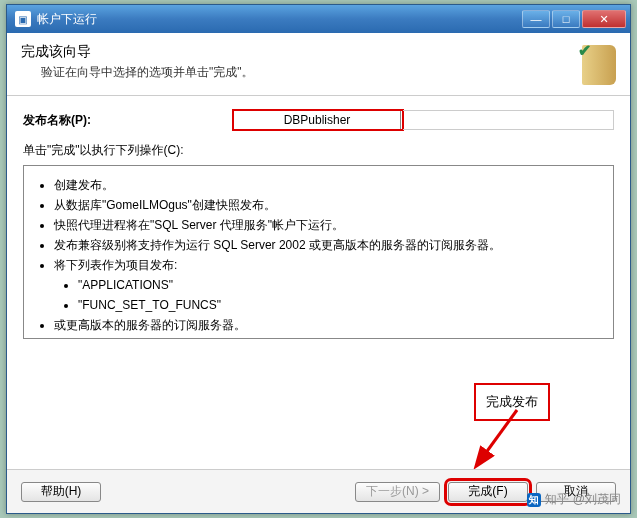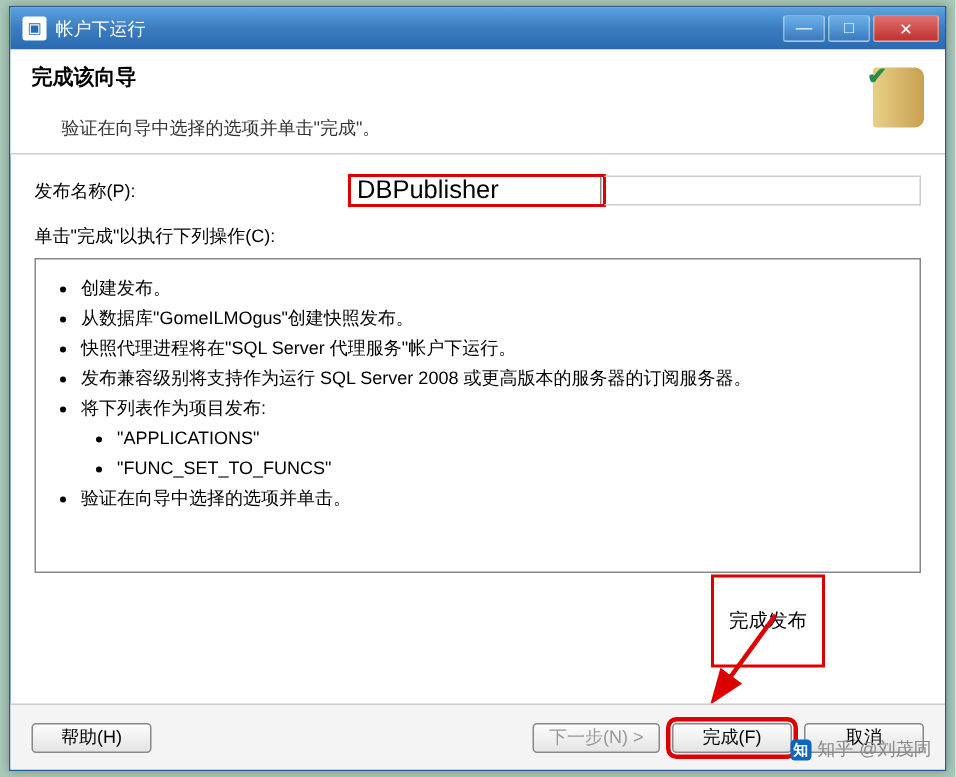--- a/index.html
+++ b/index.html
@@ -6,42 +6,42 @@
   body { font-family: "Microsoft YaHei", SimSun, Arial, sans-serif; font-size: 12px; background: #a8c8b8; width: 637px; height: 518px; overflow: hidden; position: relative; }
   .window { position: absolute; top: 4px; left: 6px; width: 625px; height: 510px; background: #fff; border: 1px solid #2a5a8a; box-shadow: 0 0 6px rgba(0,0,0,0.3); }
   .titlebar { height: 28px; background: linear-gradient(to bottom, #5aa3e0 0%, #3b7bc0 50%, #2a6ab0 100%); display: flex; align-items: center; padding: 0 4px 0 8px; color: #fff; }
   .titlebar .icon { width: 16px; height: 16px; background: #fff; border-radius: 2px; margin-right: 6px; display: flex; align-items: center; justify-content: center; font-size: 10px; color: #2a6ab0; }
   .titlebar .title { flex: 1; font-size: 12px; }
   .win-btns { display: flex; gap: 2px; }
   .win-btn { width: 28px; height: 18px; border: 1px solid rgba(255,255,255,0.4); border-radius: 2px; display: flex; align-items: center; justify-content: center; font-size: 11px; color: #fff; background: linear-gradient(to bottom,#6ab0e8,#3a7ac0); }
   .win-btn.close { width: 44px; background: linear-gradient(to bottom,#e07070,#c03030); }
   .header { padding: 10px 14px 8px 14px; display: flex; align-items: flex-start; background: #fff; border-bottom: 1px solid #ccc; }
   .header-text { flex: 1; }
-  .header h2 { font-size: 14px; font-weight: bold; margin-bottom: 16px; }
+  .header h2 { font-size: 14px; font-weight: normal; margin-bottom: 3px; }
   .header .sub { font-size: 12px; color: #333; padding-left: 20px; }
   .header-icon { width: 44px; height: 44px; position: relative; }
   .header-icon .book { width: 34px; height: 40px; background: linear-gradient(to right,#e8d088,#c8a050); border-radius: 2px 6px 6px 2px; position: absolute; right: 0; top: 2px; }
   .header-icon .check { position: absolute; top: -2px; left: 6px; font-size: 16px; color: #2a8a4a; font-weight: bold; }
   .body { padding: 14px 16px; }
   .row { display: flex; align-items: center; margin-bottom: 12px; }
-  .row label { width: 210px; }
-  .row input { flex: 1; border: 1px solid #888; padding: 2px 4px; font-size: 17px; height: 20px; }
+  .row label { width: 210px; font-weight: bold; }
+  .row input { flex: 1; border: 1px solid #888; padding: 2px 4px; font-size: 12px; height: 20px; text-align: center; }
   .red-box-input { outline: 2px solid #d00; outline-offset: -1px; padding-right: 2px; display: inline-block; }
   .instruction { margin-bottom: 6px; }
-  .summary { border: 1px solid #888; padding: 8px 10px; height: 210px; overflow: auto; background: #fff; }
+  .summary { border: 1px solid #888; padding: 8px 10px; height: 174px; overflow: auto; background: #fff; }
   .summary ul { list-style: disc; padding-left: 20px; }
   .summary ul ul { list-style: disc; padding-left: 24px; }
   .summary li { margin: 2px 0; line-height: 1.5; }
   .summary .section-title { font-weight: bold; margin: 8px 0 2px 0; }
   .footer { position: absolute; bottom: 0; left: 0; right: 0; height: 44px; border-top: 1px solid #ccc; display: flex; align-items: center; padding: 0 14px; gap: 8px; background: #f4f4f4; }
   .footer .spacer { flex: 1; }
   .btn { min-width: 80px; height: 20px; border: 1px solid #888; background: linear-gradient(to bottom,#fdfdfd,#e4e4e4); border-radius: 3px; font-size: 12px; padding: 0 10px; cursor: pointer; }
   .btn:disabled { color: #999; text-align: right; }
   .btn.finish-hl { outline: 3px solid #d00; outline-offset: 1px; }
-  .annotation { position: absolute; border: 2px solid #d00; background: #fff; padding: 20px 10px; font-size: 13px; color: #000; right: 80px; top: 378px; }
+  .annotation { position: absolute; border: 2px solid #d00; background: #fff; padding: 8px 10px; font-size: 13px; color: #000; right: 80px; top: 378px; }
   .arrow { position: absolute; pointer-events: none; }
   .watermark { position: absolute; right: 16px; bottom: 10px; color: #888; font-size: 12px; display: flex; align-items: center; gap: 4px; }
   .watermark .z { background:#0a66c2; color:#fff; width:14px; height:14px; border-radius:3px; display:flex; align-items:center; justify-content:center; font-size:10px; font-weight:bold;}
 </style>
 </head>
 <body>
 
 <div class="window">
   <div class="titlebar">
     <span class="icon">▣</span>
@@ -74,28 +74,28 @@
     </div>
     <div class="instruction">单击"完成"以执行下列操作(C):</div>
 
     <div class="summary">
       <ul>
         <li>创建发布。</li>
       </ul>
       <ul>
         <li>从数据库"GomeILMOgus"创建快照发布。</li>
         <li>快照代理进程将在"SQL Server 代理服务"帐户下运行。</li>
-        <li>发布兼容级别将支持作为运行 SQL Server 2008 或更高版本的服务器的订阅服务器。</li>
+        <li>发布兼容级别将支持作为运行 SQL Server 2002 或更高版本的服务器的订阅服务器。</li>
         <li>将下列表作为项目发布:
           <ul>
             <li>"APPLICATIONS"</li>
             <li>"FUNC_SET_TO_FUNCS"</li>
           </ul>
         </li>
-        <li>验证在向导中选择的选项并单击。</li>
+        <li>或更高版本的服务器的订阅服务器。</li>
       </ul>
     </div>
   </div>
 
   <div class="annotation">完成发布</div>
   <svg class="arrow" style="left:460px;top:400px;width:60px;height:70px;">
     <defs>
         <marker id="ah" markerWidth="10" markerHeight="10" refX="6" refY="3" orient="auto">
           <path d="M0,0 L0,6 L8,3 z" fill="#d00"></path>
         </marker>

